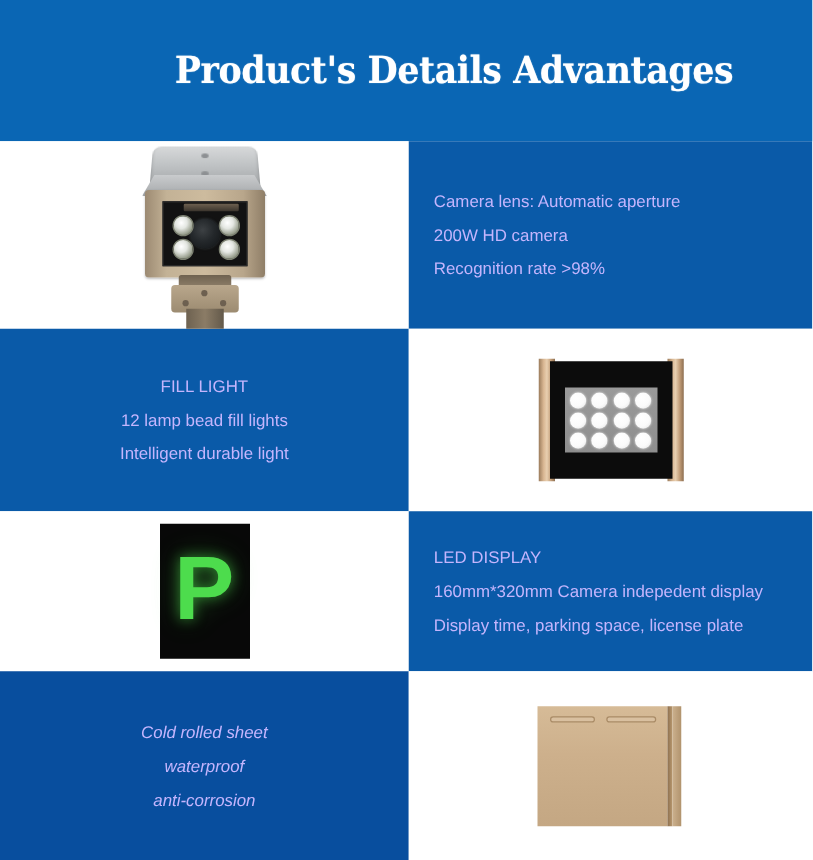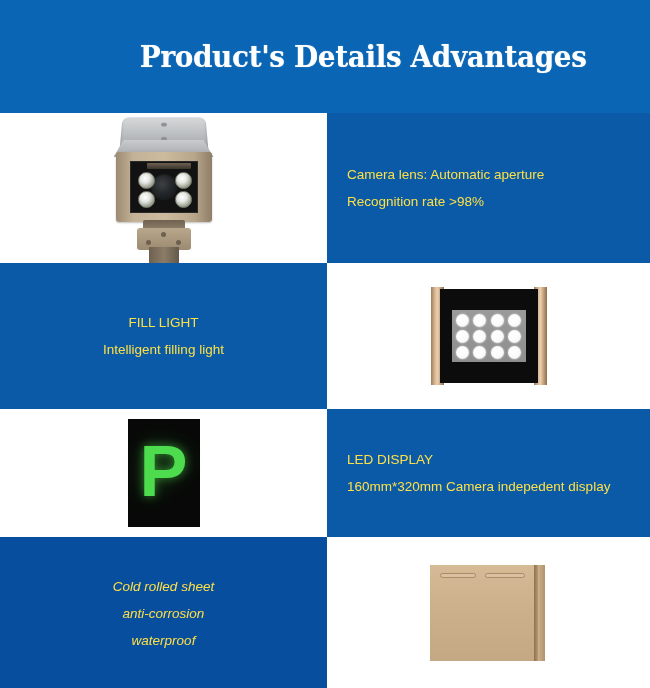--- a/index.html
+++ b/index.html
@@ -63,21 +63,21 @@
   .panel.white { background: #ffffff; }
 
   .row-1 { top: 113px; height: 150px; }
   .row-2 { top: 263px; height: 146px; }
   .row-3 { top: 409px; height: 128px; }
   .row-4 { top: 537px; height: 151px; font-style: italic; }
 
   
   .textblock {
     position: absolute;
-    color: #fde047;
+    color: #c4b5fd;
     font-size: 13.5px;
     line-height: 27px;
     font-family: "Liberation Sans", sans-serif;
   }
   .textblock.left-aligned {
     left: 20px;
     top: 50%;
     transform: translateY(-50%);
     text-align: left;
   }
@@ -376,32 +376,34 @@
             <div class="cam-mount-dot d3"></div>
           </div>
           <div class="cam-pole"></div>
         </div>
       </div>
     </div>
 
     <div class="panel right blue">
       <div class="textblock left-aligned">
         <p>Camera lens: Automatic aperture</p>
+        <p>200W HD camera</p>
         <p>Recognition rate &gt;98%</p>
       </div>
     </div>
 
   </div>
 
   <div class="row row-2">
 
     <div class="panel left blue">
       <div class="textblock centered">
         <p>FILL LIGHT</p>
-        <p>Intelligent filling light</p>
+        <p>12 lamp bead fill lights</p>
+        <p>Intelligent durable light</p>
       </div>
     </div>
 
     <div class="panel right white">
       <div class="stage">
         <div class="fill-wrap">
           <div class="fill-rail l"></div>
           <div class="fill-rail r"></div>
           <div class="fill-black">
             <div class="fill-plate">
@@ -432,32 +434,33 @@
         <div class="led-wrap">
           <div class="led-char">P</div>
         </div>
       </div>
     </div>
 
     <div class="panel right blue">
       <div class="textblock left-aligned">
         <p>LED DISPLAY</p>
         <p>160mm*320mm Camera indepedent display</p>
+        <p>Display time, parking space, license plate</p>
       </div>
     </div>
 
   </div>
 
   <div class="row row-4">
 
     <div class="panel left blue-dark">
       <div class="textblock centered">
         <p>Cold rolled sheet</p>
+        <p>waterproof</p>
         <p>anti-corrosion</p>
-        <p>waterproof</p>
       </div>
     </div>
 
     <div class="panel right white">
       <div class="stage">
         <div class="sheet-wrap">
           <div class="sheet-body">
             <div class="sheet-slot s1"></div>
             <div class="sheet-slot s2"></div>
           </div>

